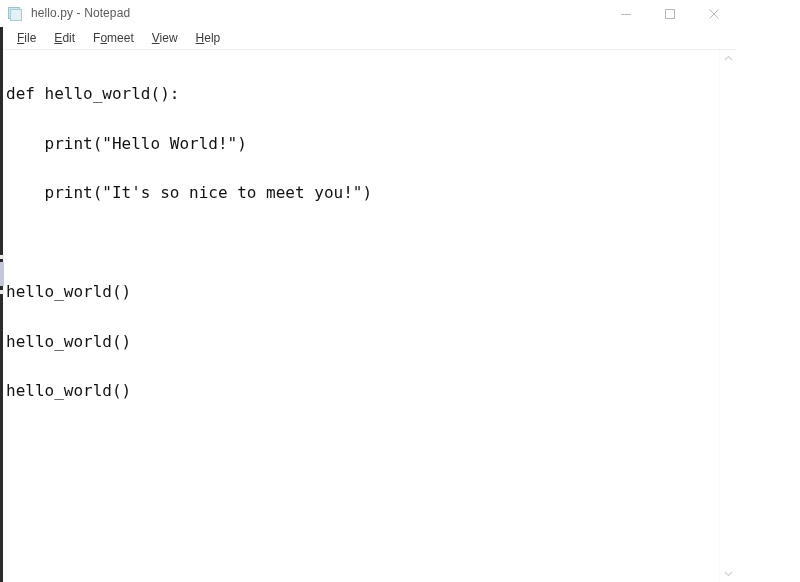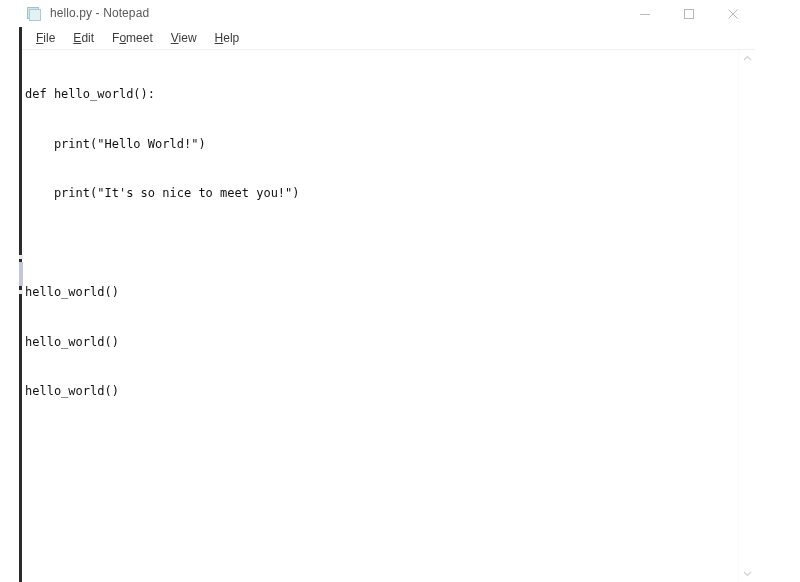--- a/index.html
+++ b/index.html
@@ -15,21 +15,20 @@
     -webkit-font-smoothing: antialiased;
   }
 
   #app-window {
     position: relative;
     width: 736px;
     height: 582px;
     background: #ffffff;
     box-sizing: border-box;
     overflow: hidden;
-    margin-left: 19px;
   }
 
   
   #title-bar {
     position: relative;
     height: 27px;
     background: #ffffff;
     display: flex;
     align-items: center;
     user-select: none;
@@ -115,21 +114,21 @@
     height: 532px;
     background: #ffffff;
     overflow: hidden;
   }
   #text-content {
     position: absolute;
     left: 6px;
     top: 3px;
     right: 12px;
     font-family: "DejaVu Sans Mono", "Liberation Mono", monospace;
-    font-size: 12px;
+    font-size: 16px;
     line-height: 16.5px;
     color: #121212;
     white-space: pre;
     letter-spacing: 0px;
   }
   .code-line {
     height: 16.5px;
     white-space: pre;
   }
 

